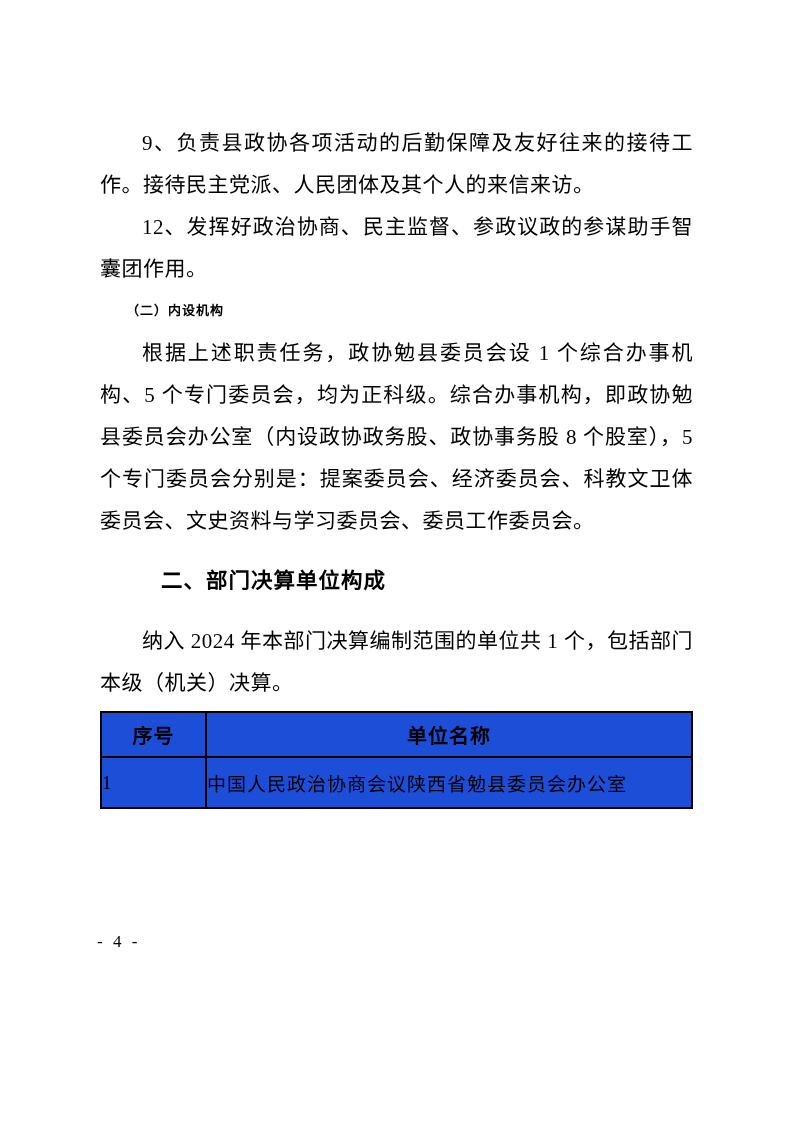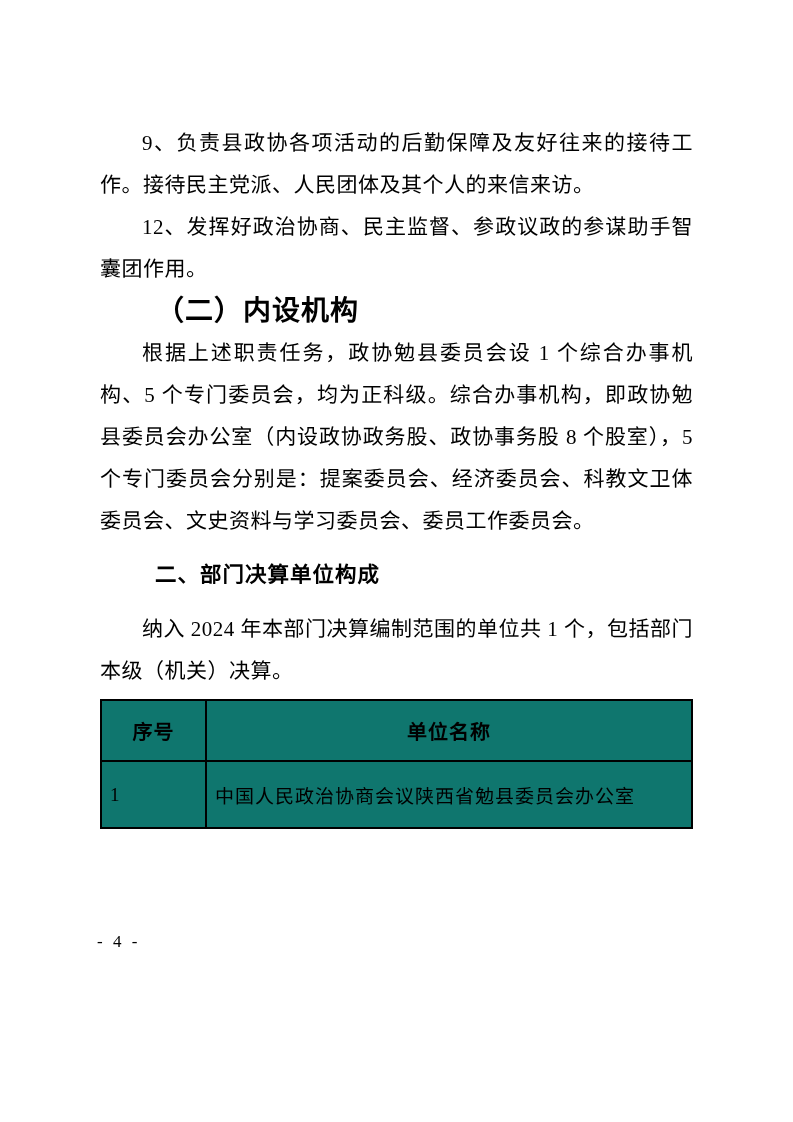--- a/index.html
+++ b/index.html
@@ -22,48 +22,48 @@
   .body-para {
     margin: 0;
     font-size: 21px;
     line-height: 42px;
     text-align: justify;
     letter-spacing: 0.5px;
   }
   .indent { text-indent: 2em; }
   .sub-heading {
     margin: 0;
-    font-size: 28px;
+    font-size: 13px;
     line-height: 42px;
     font-weight: bold;
     text-indent: 2em;
     font-family: "Liberation Serif", "DejaVu Serif", serif;
     letter-spacing: 1px;
   }
   .section-heading {
-    margin: 12px;
+    margin: 18px;
     font-size: 21.5px;
     line-height: 42px;
     font-weight: bold;
     font-family: "Liberation Sans", "DejaVu Sans", sans-serif;
     letter-spacing: 1px;
   }
   .section-heading.indent { text-indent: 2em; }
   table.unit-table {
     width: 593px;
     margin: 7px 0 11px 0;
     border-collapse: collapse;
     table-layout: fixed;
   }
   table.unit-table th,
   table.unit-table td {
     border: 2px solid #000000;
     vertical-align: middle;
-    padding: 8px;
-    background: #0f766e;
+    padding: 0;
+    background: #1d4ed8;
   }
   table.unit-table th {
     height: 43px;
     font-size: 20px;
     font-weight: bold;
     font-family: "Liberation Sans", "DejaVu Sans", sans-serif;
     letter-spacing: 1px;
   }
   table.unit-table td {
     height: 49px;

